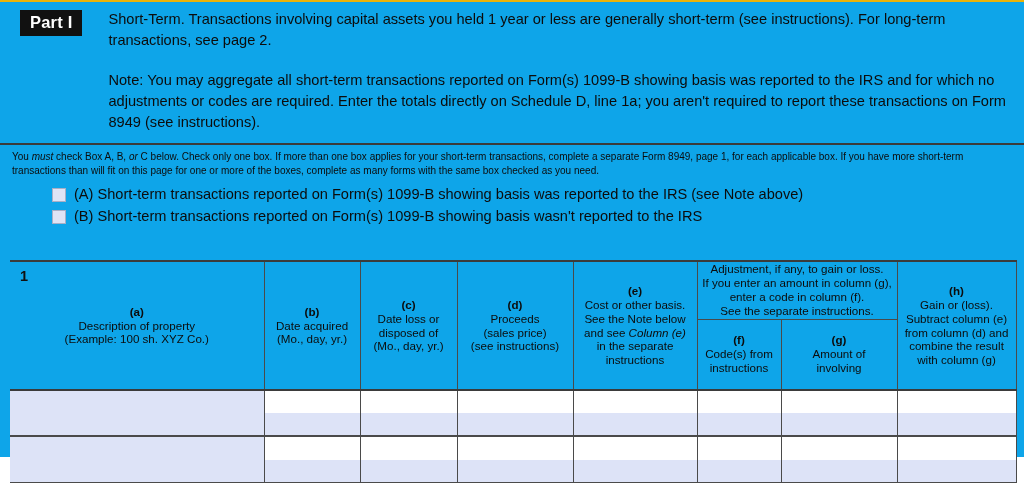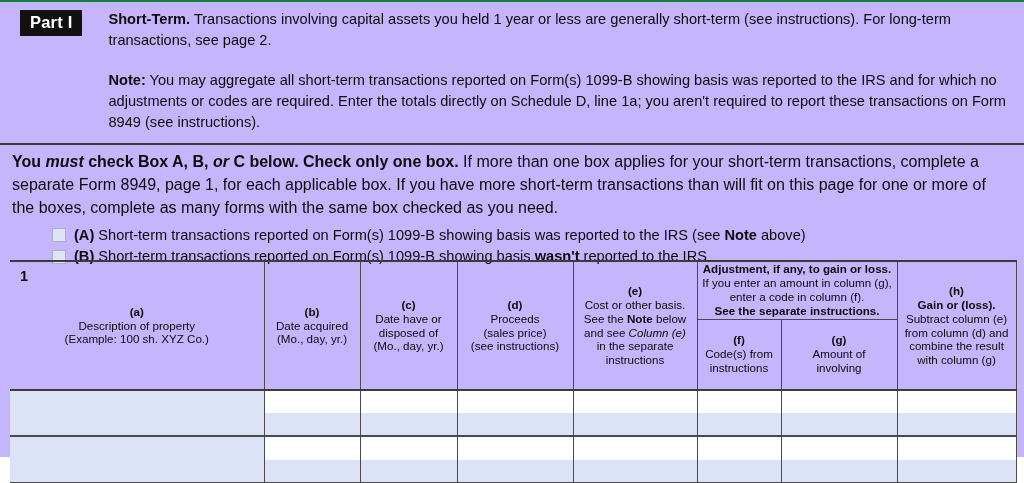--- a/index.html
+++ b/index.html
@@ -14,22 +14,22 @@
     color: #0c0c0c;
     overflow: hidden;
     position: relative;
   }
 
   #form {
     position: relative;
     width: 1024px;
     height: 457px;
     box-sizing: border-box;
-    border-top: 2px solid #15803d;
-    background: #c4b5fd;
+    border-top: 2px solid #eab308;
+    background: #0ea5e9;
   }
 
   
   .intro {
     position: relative;
     padding: 7px 8px 6px 8px;
     box-sizing: border-box;
   }
   .part-row {
     display: flex;
@@ -50,33 +50,33 @@
   }
   .intro-text {
     margin-left: 26px;
     flex: 1 1 auto;
     font-size: 14.6px;
     line-height: 1.42;
     max-width: 900px;
   }
   .intro-text p { margin: 0; }
   .intro-text p.note-p { margin-top: 20px; }
-  .b { font-weight: bold; }
+  .b { font-weight: normal; }
   .i { font-style: italic; }
 
   
   .rule-dark {
     height: 2px;
     background: #3b3b3b;
     margin: 4px 0 0 0;
   }
 
   
   .mustcheck {
-    font-size: 16px;
+    font-size: 10px;
     line-height: 1.44;
     padding: 5px 22px 2px 12px;
   }
   .mustcheck p { margin: 0; }
 
   
   .boxlines {
     padding: 4px 0 5px 16px;
   }
   .boxline {
@@ -229,21 +229,21 @@
         </td>
 
         <td class="hdr-cell hdr-top" rowspan="2">
           <span class="hdr-inner cap">(b)</span>
           <span class="hdr-inner">Date acquired</span>
           <span class="hdr-inner">(Mo., day, yr.)</span>
         </td>
 
         <td class="hdr-cell hdr-top" rowspan="2">
           <span class="hdr-inner cap">(c)</span>
-          <span class="hdr-inner">Date have or</span>
+          <span class="hdr-inner">Date loss or</span>
           <span class="hdr-inner">disposed of</span>
           <span class="hdr-inner">(Mo., day, yr.)</span>
         </td>
 
         <td class="hdr-cell hdr-top" rowspan="2">
           <span class="hdr-inner cap">(d)</span>
           <span class="hdr-inner">Proceeds</span>
           <span class="hdr-inner">(sales price)</span>
           <span class="hdr-inner">(see instructions)</span>
         </td>

